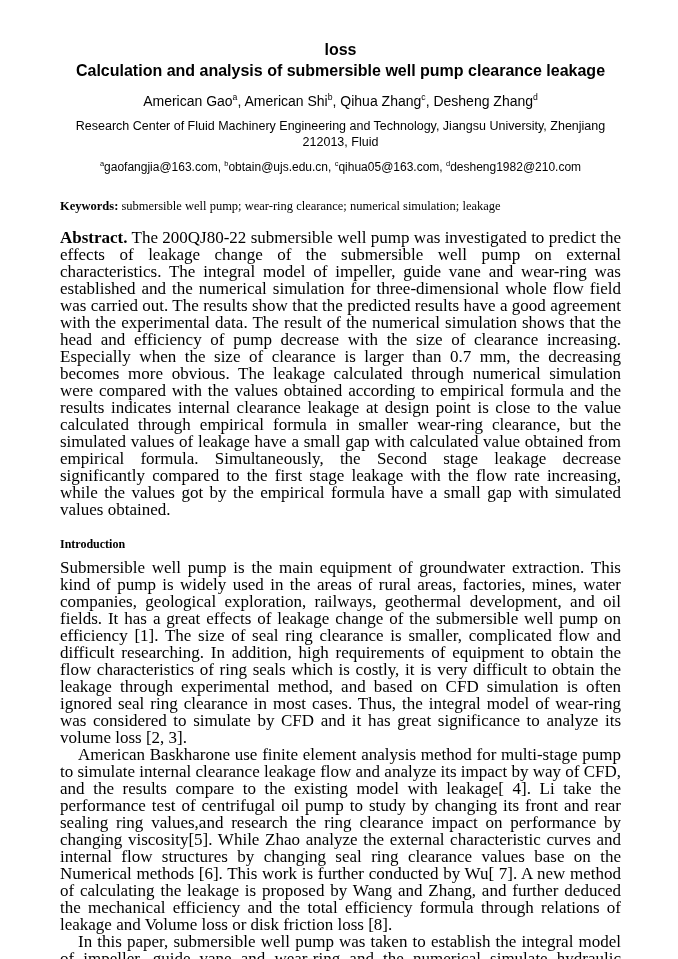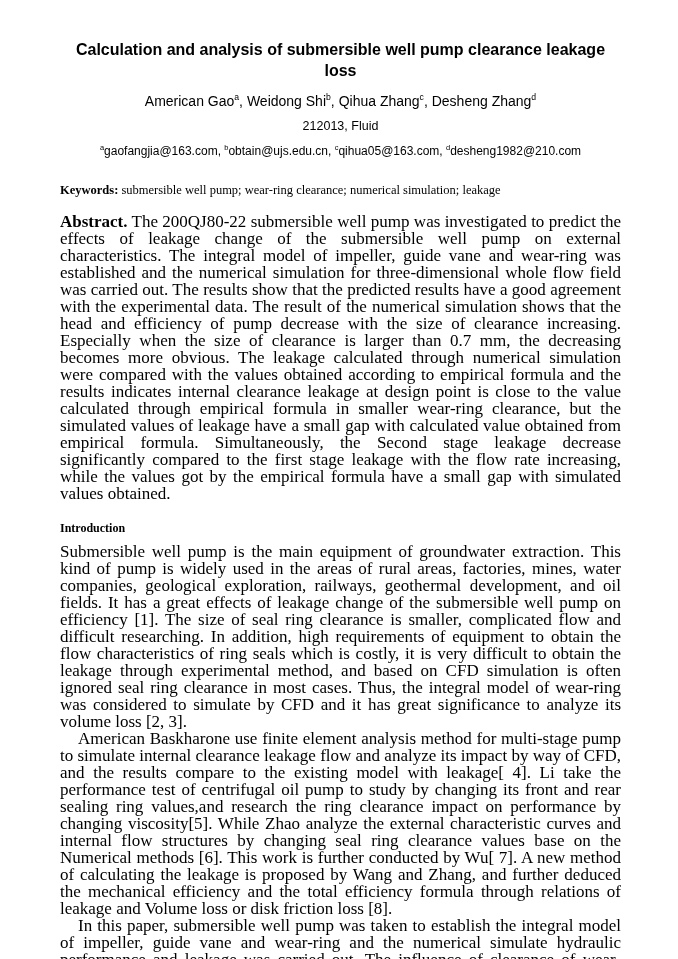--- a/index.html
+++ b/index.html
@@ -87,29 +87,30 @@
   }
   .indent { text-indent: 18px; }
 </style>
 </head>
 <body>
 
 <div class="page">
 
 
   <div class="title">
+    <div>loss</div>
     <div>Calculation and analysis of submersible well pump clearance leakage</div>
-    <div>loss</div>
   </div>
 
   <div class="authors">
-    <span><span>American Gao</span><sup>a</sup><span>, </span></span><span><span>Weidong Shi</span><sup>b</sup><span>, </span></span><span><span>Qihua Zhang</span><sup>c</sup><span>, </span></span><span><span>Desheng Zhang</span><sup>d</sup><span></span></span>
+    <span><span>American Gao</span><sup>a</sup><span>, </span></span><span><span>American Shi</span><sup>b</sup><span>, </span></span><span><span>Qihua Zhang</span><sup>c</sup><span>, </span></span><span><span>Desheng Zhang</span><sup>d</sup><span></span></span>
   </div>
 
   <div class="affiliation">
+    <div>Research Center of Fluid Machinery Engineering and Technology, Jiangsu University, Zhenjiang</div>
     <div>212013, Fluid</div>
   </div>
 
   <div class="emails">
     <span><sup>a</sup><span>gaofangjia@163.com</span><span>, </span></span><span><sup>b</sup><span>obtain@ujs.edu.cn</span><span>, </span></span><span><sup>c</sup><span>qihua05@163.com</span><span>, </span></span><span><sup>d</sup><span>desheng1982@210.com</span><span></span></span>
   </div>
 
   <div class="keywords">
     <span class="kw-label">Keywords:</span><span> submersible well pump; wear-ring clearance; numerical simulation; leakage</span>
   </div>

